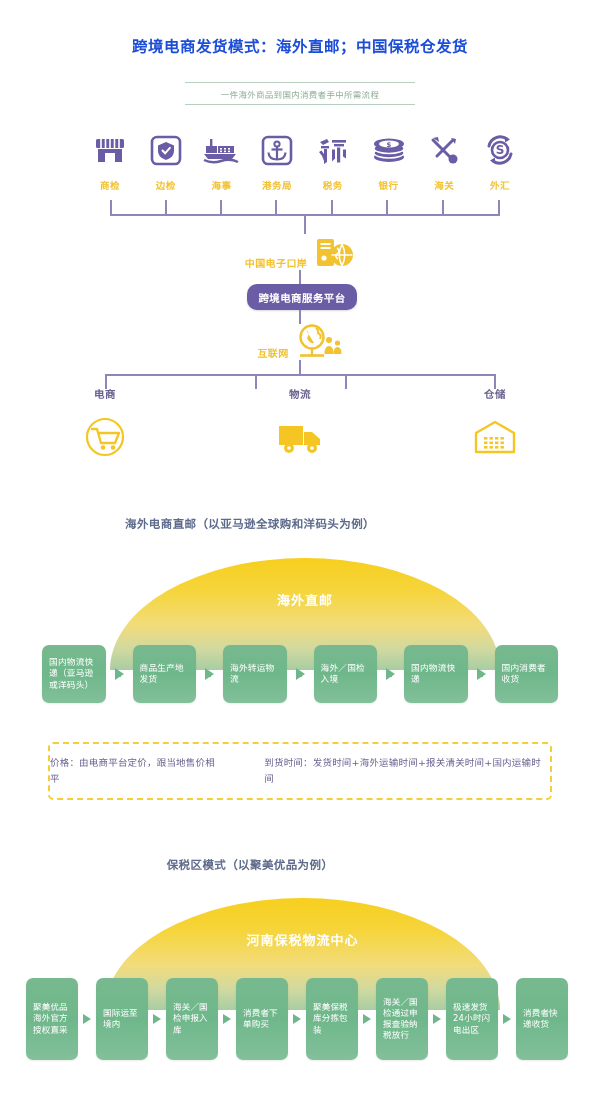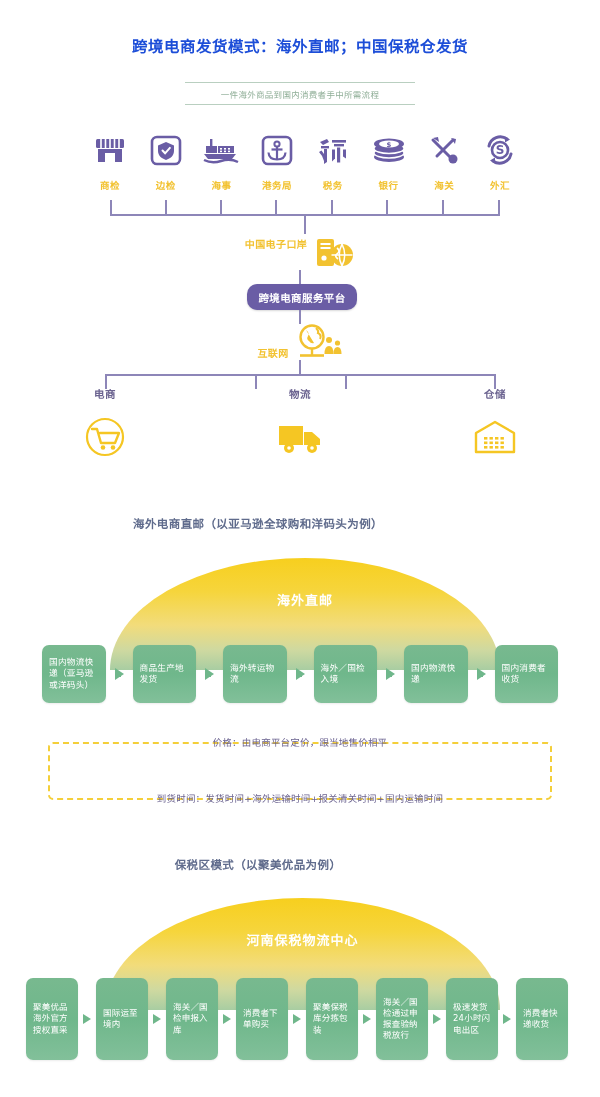--- a/index.html
+++ b/index.html
@@ -72,21 +72,21 @@
   #bus-top .stub {
     position: absolute; top: 0; width: 1.6px; height: 15px; background: #8d86b8;
   }
   #bus-top .drop {
     position: absolute; top: 14px; left: 219px; width: 1.6px; height: 20px; background: #8d86b8;
   }
 
   
   #cn-port-row {
     position: absolute; top: 236px; left: 0; width: 600px;
-    display: flex; align-items: flex-start; justify-content: center;
+    display: flex; align-items: flex-end; justify-content: center;
   }
   #cn-port-label {
     font-size: 10px; font-weight: bold; color: #f2c230;
     margin-right: 6px; letter-spacing: 0.4px;
   }
   #cn-port-icon { width: 42px; height: 34px; }
 
   #vline-a {
     position: absolute; top: 270px; left: 299px;
     width: 1.6px; height: 14px; background: #8d86b8;
@@ -139,21 +139,21 @@
     font-size: 10.5px; font-weight: bold; color: #6b6390;
     letter-spacing: 0.4px;
   }
   .service .sglyph {
     margin-top: 13px; height: 46px;
     display: flex; align-items: center; justify-content: center;
   }
 
   
   .section-heading {
-    position: absolute; left: 8px; width: 500px; text-align: center;
+    position: absolute; left: 0; width: 500px; text-align: center;
     font-size: 11.5px; font-weight: bold; color: #5f6b8c;
     letter-spacing: 0.4px;
   }
   .dome {
     position: absolute;
     border-radius: 50% 50% 0 0 / 100% 100% 0 0;
     background: linear-gradient(to bottom, #f7cf1e 0%, #f6d53c 30%, #f2dc7b 60%, #cfd9a0 82%, #a8cda2 100%);
     overflow: hidden;
   }
   .dome-label {
@@ -193,21 +193,21 @@
   #flow-a { top: 645px; left: 42px; width: 516px; }
   #flow-a .flow-box { width: 66px; height: 58px; font-size: 8.7px; }
   #flow-a .gap { width: 9px; flex: 0 0 auto; }
 
   
   #note-box {
     position: absolute; top: 742px; left: 48px;
     width: 504px; height: 58px;
     border: 2px dashed #f4cf3a;
     border-radius: 5px;
-    display: flex; flex-direction: column;
+    display: flex; flex-direction: row;
     align-items: center; justify-content: center; gap: 40px;
   }
   #note-box .nline {
     font-size: 9.5px; color: #6b6390; line-height: 1.7;
     letter-spacing: 0.2px;
   }
 
   
   #flow-b { top: 978px; left: 26px; width: 548px; }
   #flow-b .flow-box { width: 52px; height: 82px; font-size: 8.5px; align-items: center; }

